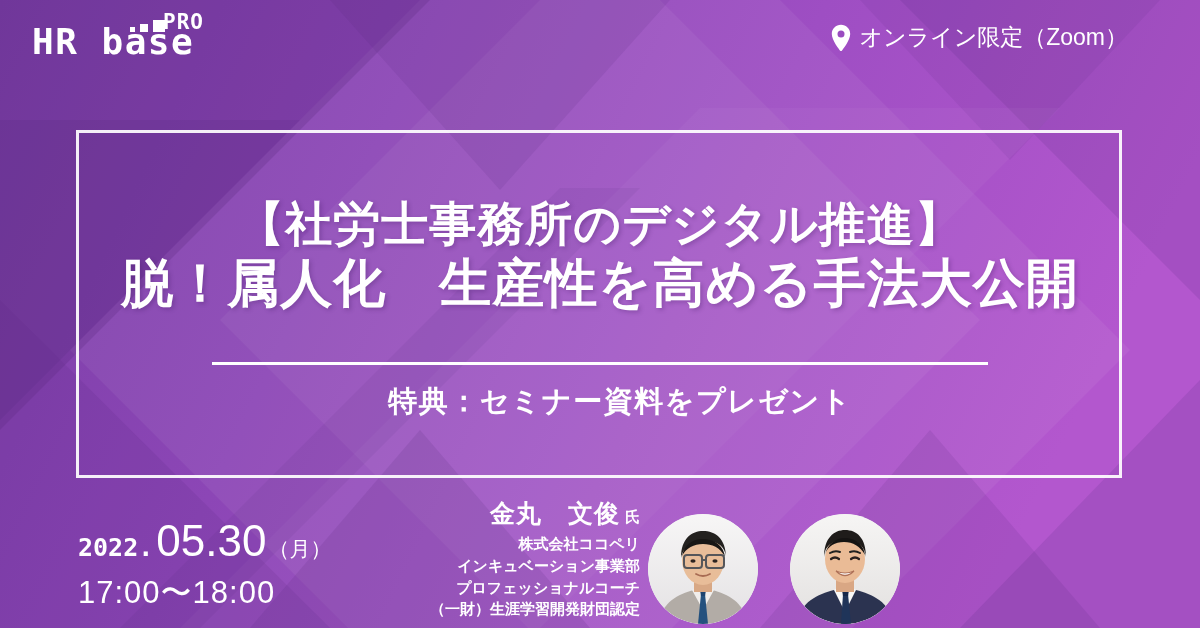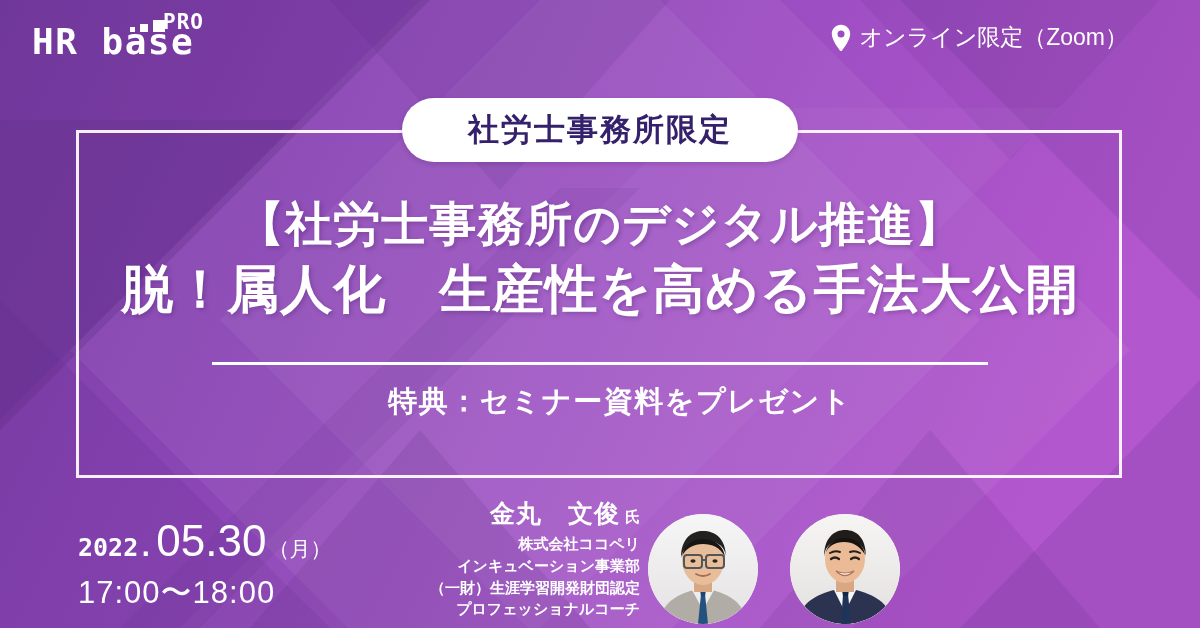--- a/index.html
+++ b/index.html
@@ -120,21 +120,21 @@
     top: 196px;
     text-align: center;
   }
   .title-line {
     color: #ffffff;
     font-weight: bold;
     white-space: nowrap;
     text-shadow: 2px 2px 4px rgba(60,20,95,0.28);
   }
   #title-line1 { font-size: 47px; letter-spacing: 1px; line-height: 1.18; }
-  #title-line2 { font-size: 52px; letter-spacing: 1px; line-height: 1.25; margin-top: 6px; }
+  #title-line2 { font-size: 52px; letter-spacing: 1px; line-height: 1.25; margin-top: 0; }
 
   #divider {
     position: absolute;
     left: 212px;
     top: 362px;
     width: 776px;
     height: 3px;
     background: #ffffff;
   }
 
@@ -293,21 +293,20 @@
   <div id="location">
     <span>
       <svg width="22" height="28" viewBox="0 0 22 28">
         <path d="M11 0.8C5.9 0.8 1.8 4.9 1.8 10c0 6.6 8.1 16.3 8.4 16.7.4.5 1.2.5 1.6 0 .3-.4 8.4-10.1 8.4-16.7 0-5.1-4.1-9.2-9.2-9.2z" fill="#ffffff"></path>
         <circle cx="11" cy="9.9" r="3.5" fill="#9a4cc0"></circle>
       </svg>
     </span>
     <span>オンライン限定（Zoom）</span>
   </div>
 
-  <div id="badge">社労士事務所限定</div>
 
   <div id="title-wrap">
     <div class="title-line" id="title-line1">【社労士事務所のデジタル推進】</div>
     <div class="title-line" id="title-line2">脱！属人化　生産性を高める手法大公開</div>
   </div>
 
   <div id="divider"></div>
 
   <div id="benefit">特典：セミナー資料をプレゼント</div>
 
@@ -320,22 +319,22 @@
     <div id="time-line">17:00〜18:00</div>
   </div>
 
   <div class="speaker" id="speaker-1">
     <div class="speaker-text">
       <div class="speaker-name">
         <span class="nm">金丸　文俊</span><span class="shi">氏</span>
       </div>
       <div class="speaker-aff">株式会社ココペリ</div>
       <div class="speaker-aff">インキュベーション事業部</div>
+      <div class="speaker-aff">プロフェッショナルコーチ</div>
       <div class="speaker-aff">（一財）生涯学習開発財団認定</div>
-      <div class="speaker-aff">プロフェッショナルコーチ</div>
     </div>
     <div class="avatar">
       <svg width="110" height="110" viewBox="0 0 110 110">
         <defs>
           <clipPath id="clip1">
               <circle cx="55" cy="55" r="55"></circle>
             </clipPath>
           <linearGradient id="bg1" x1="0" y1="0" x2="0" y2="1">
             <stop offset="0%" stop-color="#f7f6f6"></stop>
             <stop offset="100%" stop-color="#e4e2e4"></stop>

